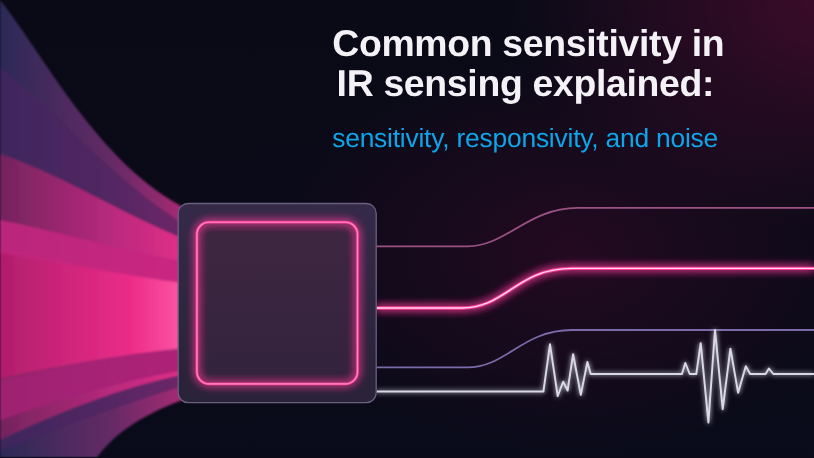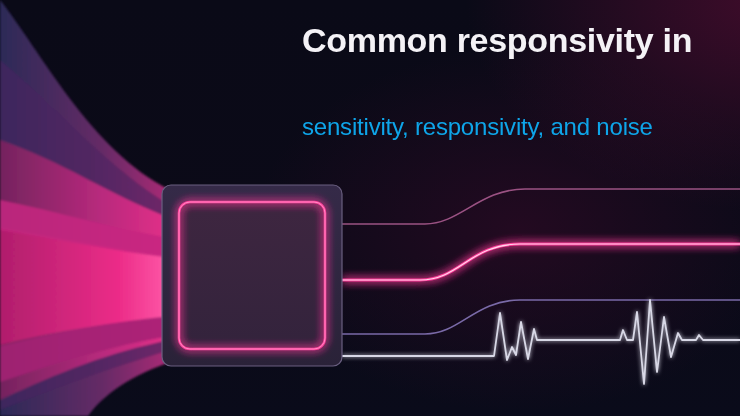--- a/index.html
+++ b/index.html
@@ -100,15 +100,16 @@
 
   <g>
     <rect x="162" y="185" width="180" height="181" rx="9" ry="9" fill="url(#chipFill)" stroke="#6a5f80" stroke-width="1.2"></rect>
     <rect x="179" y="202" width="146" height="147" rx="11" ry="11" fill="url(#innerFill)"></rect>
     <rect x="179" y="202" width="146" height="147" rx="11" ry="11" fill="none" stroke="#ff3d9a" stroke-width="2.5" filter="url(#glow)"></rect>
     <rect x="179" y="202" width="146" height="147" rx="11" ry="11" fill="none" stroke="#ff8cc4" stroke-width="1"></rect>
   </g>
 </svg>
 
 <h1 class="title">
-  <span>Common responsivity in</span>
+  <span>Common sensitivity in</span>
+  <span class="l2">IR sensing explained:</span>
 </h1>
 <p class="subtitle">sensitivity, responsivity, and noise</p>
 
 </body></html>

